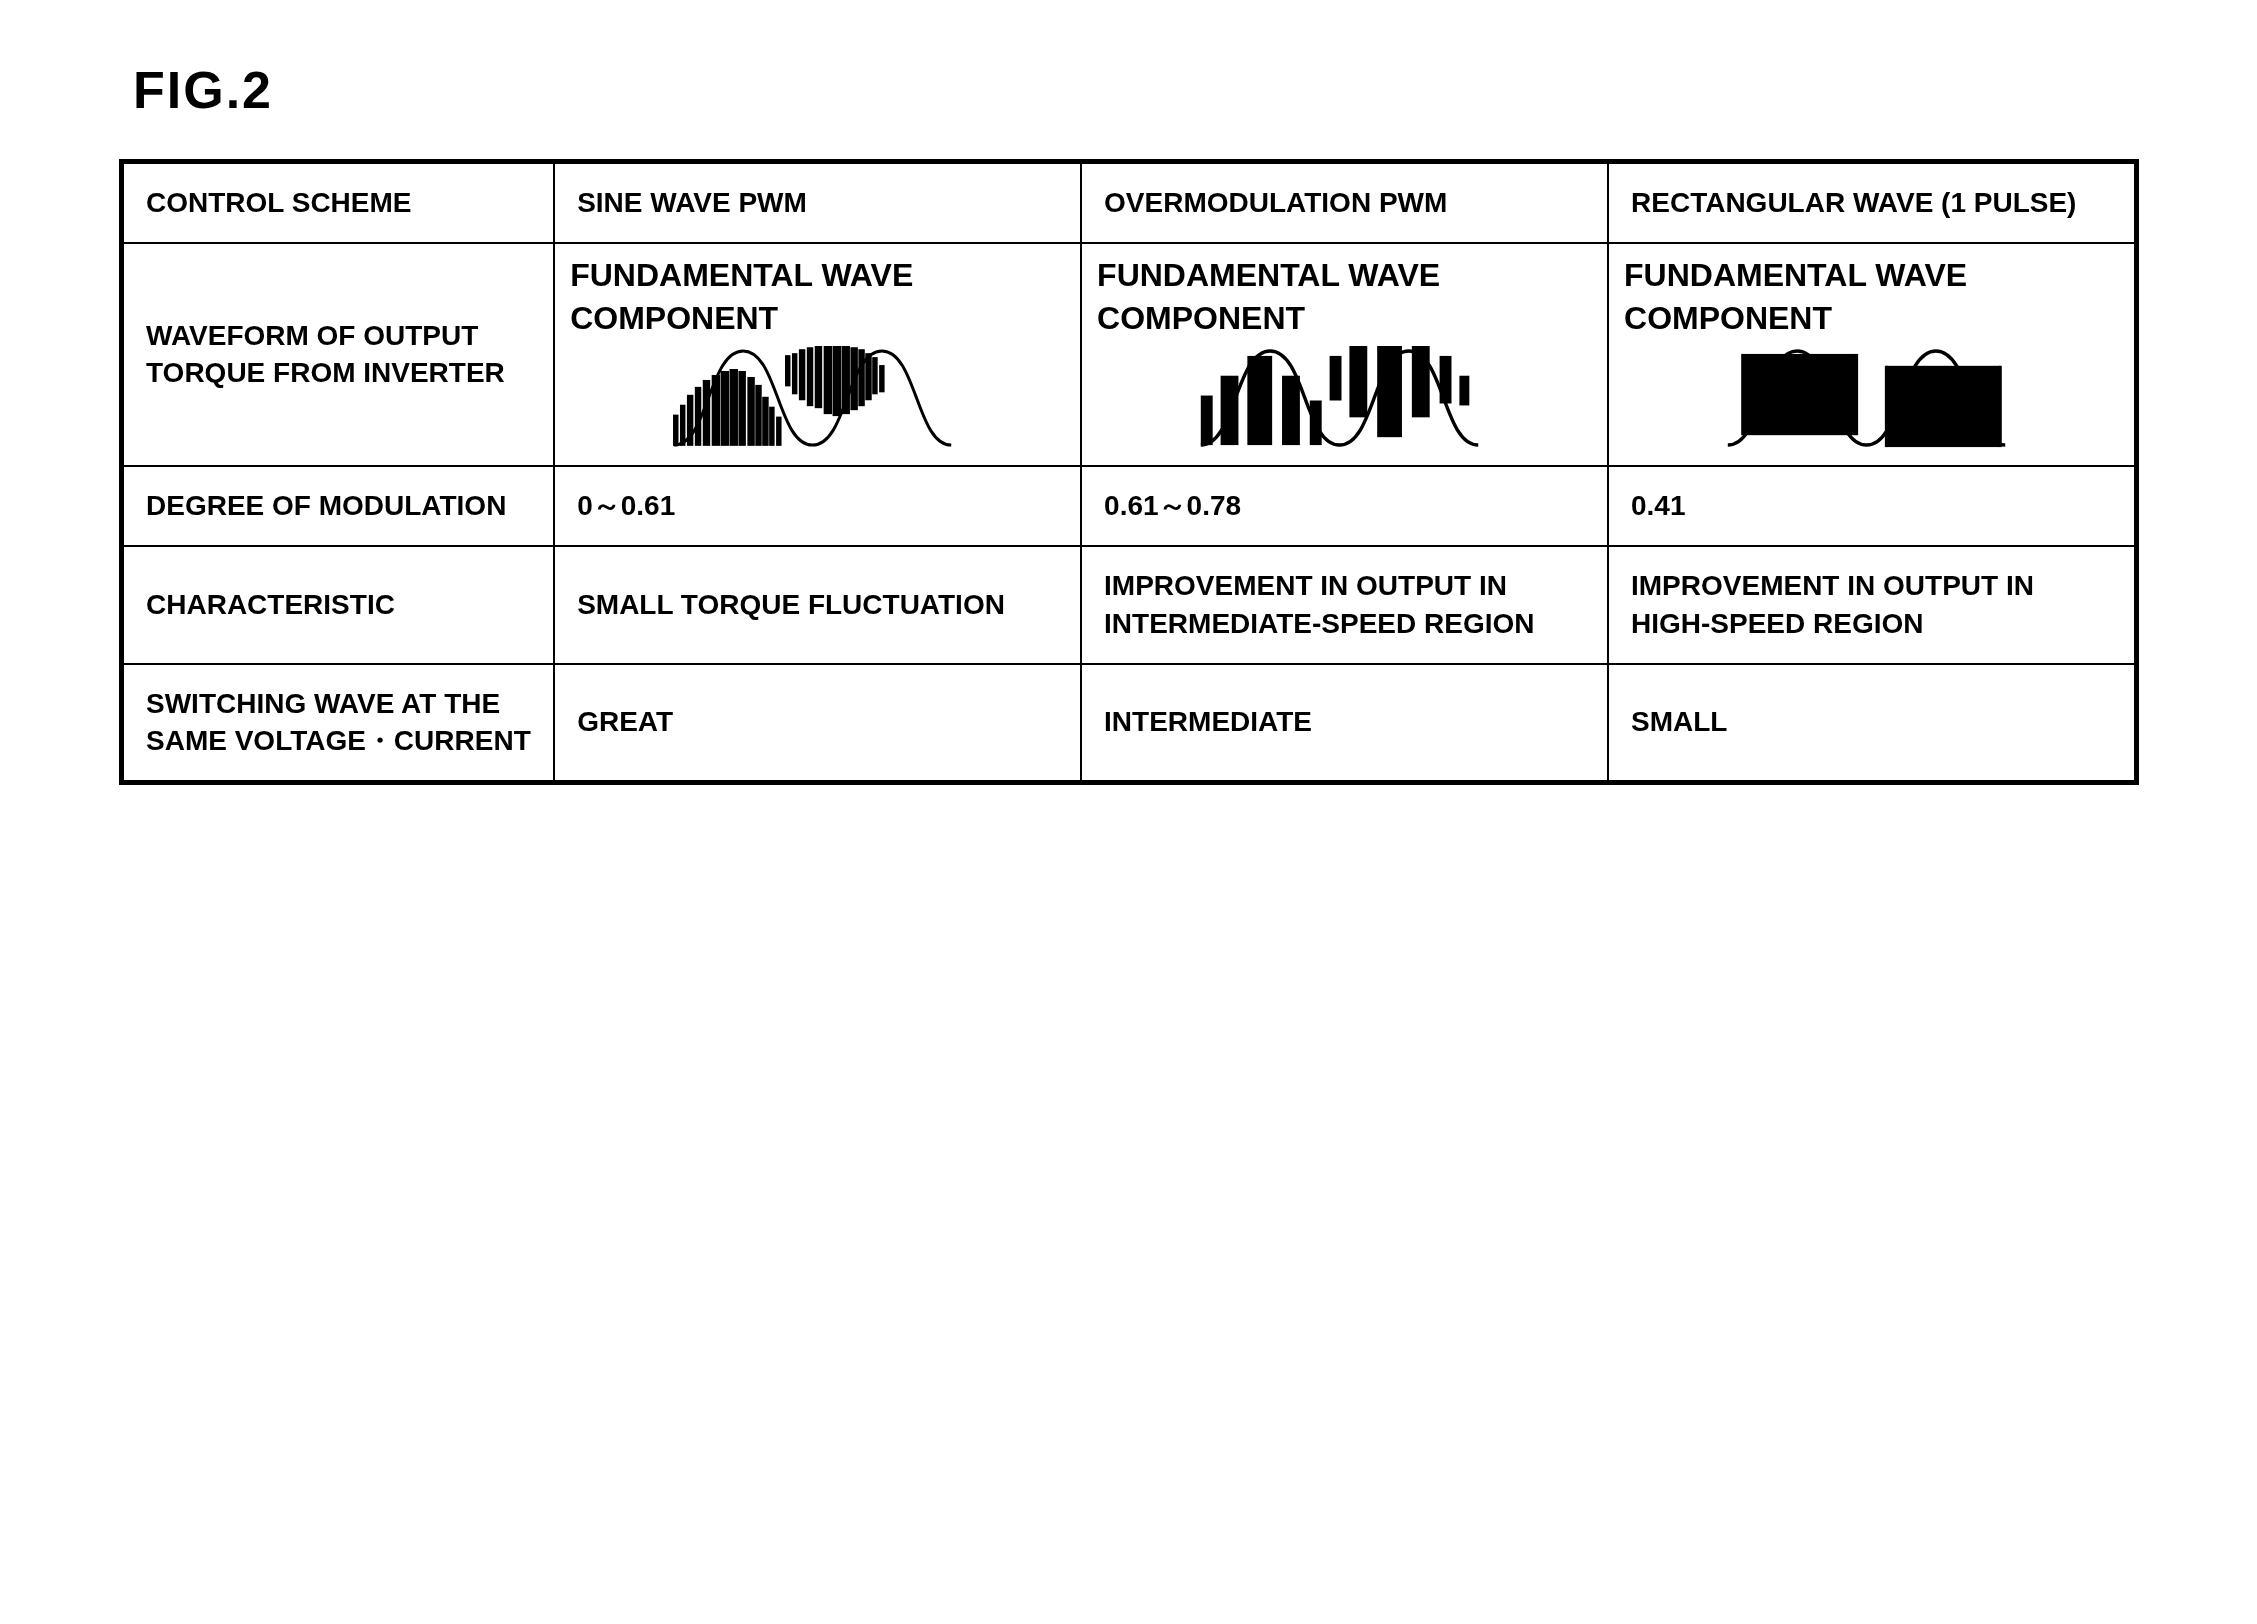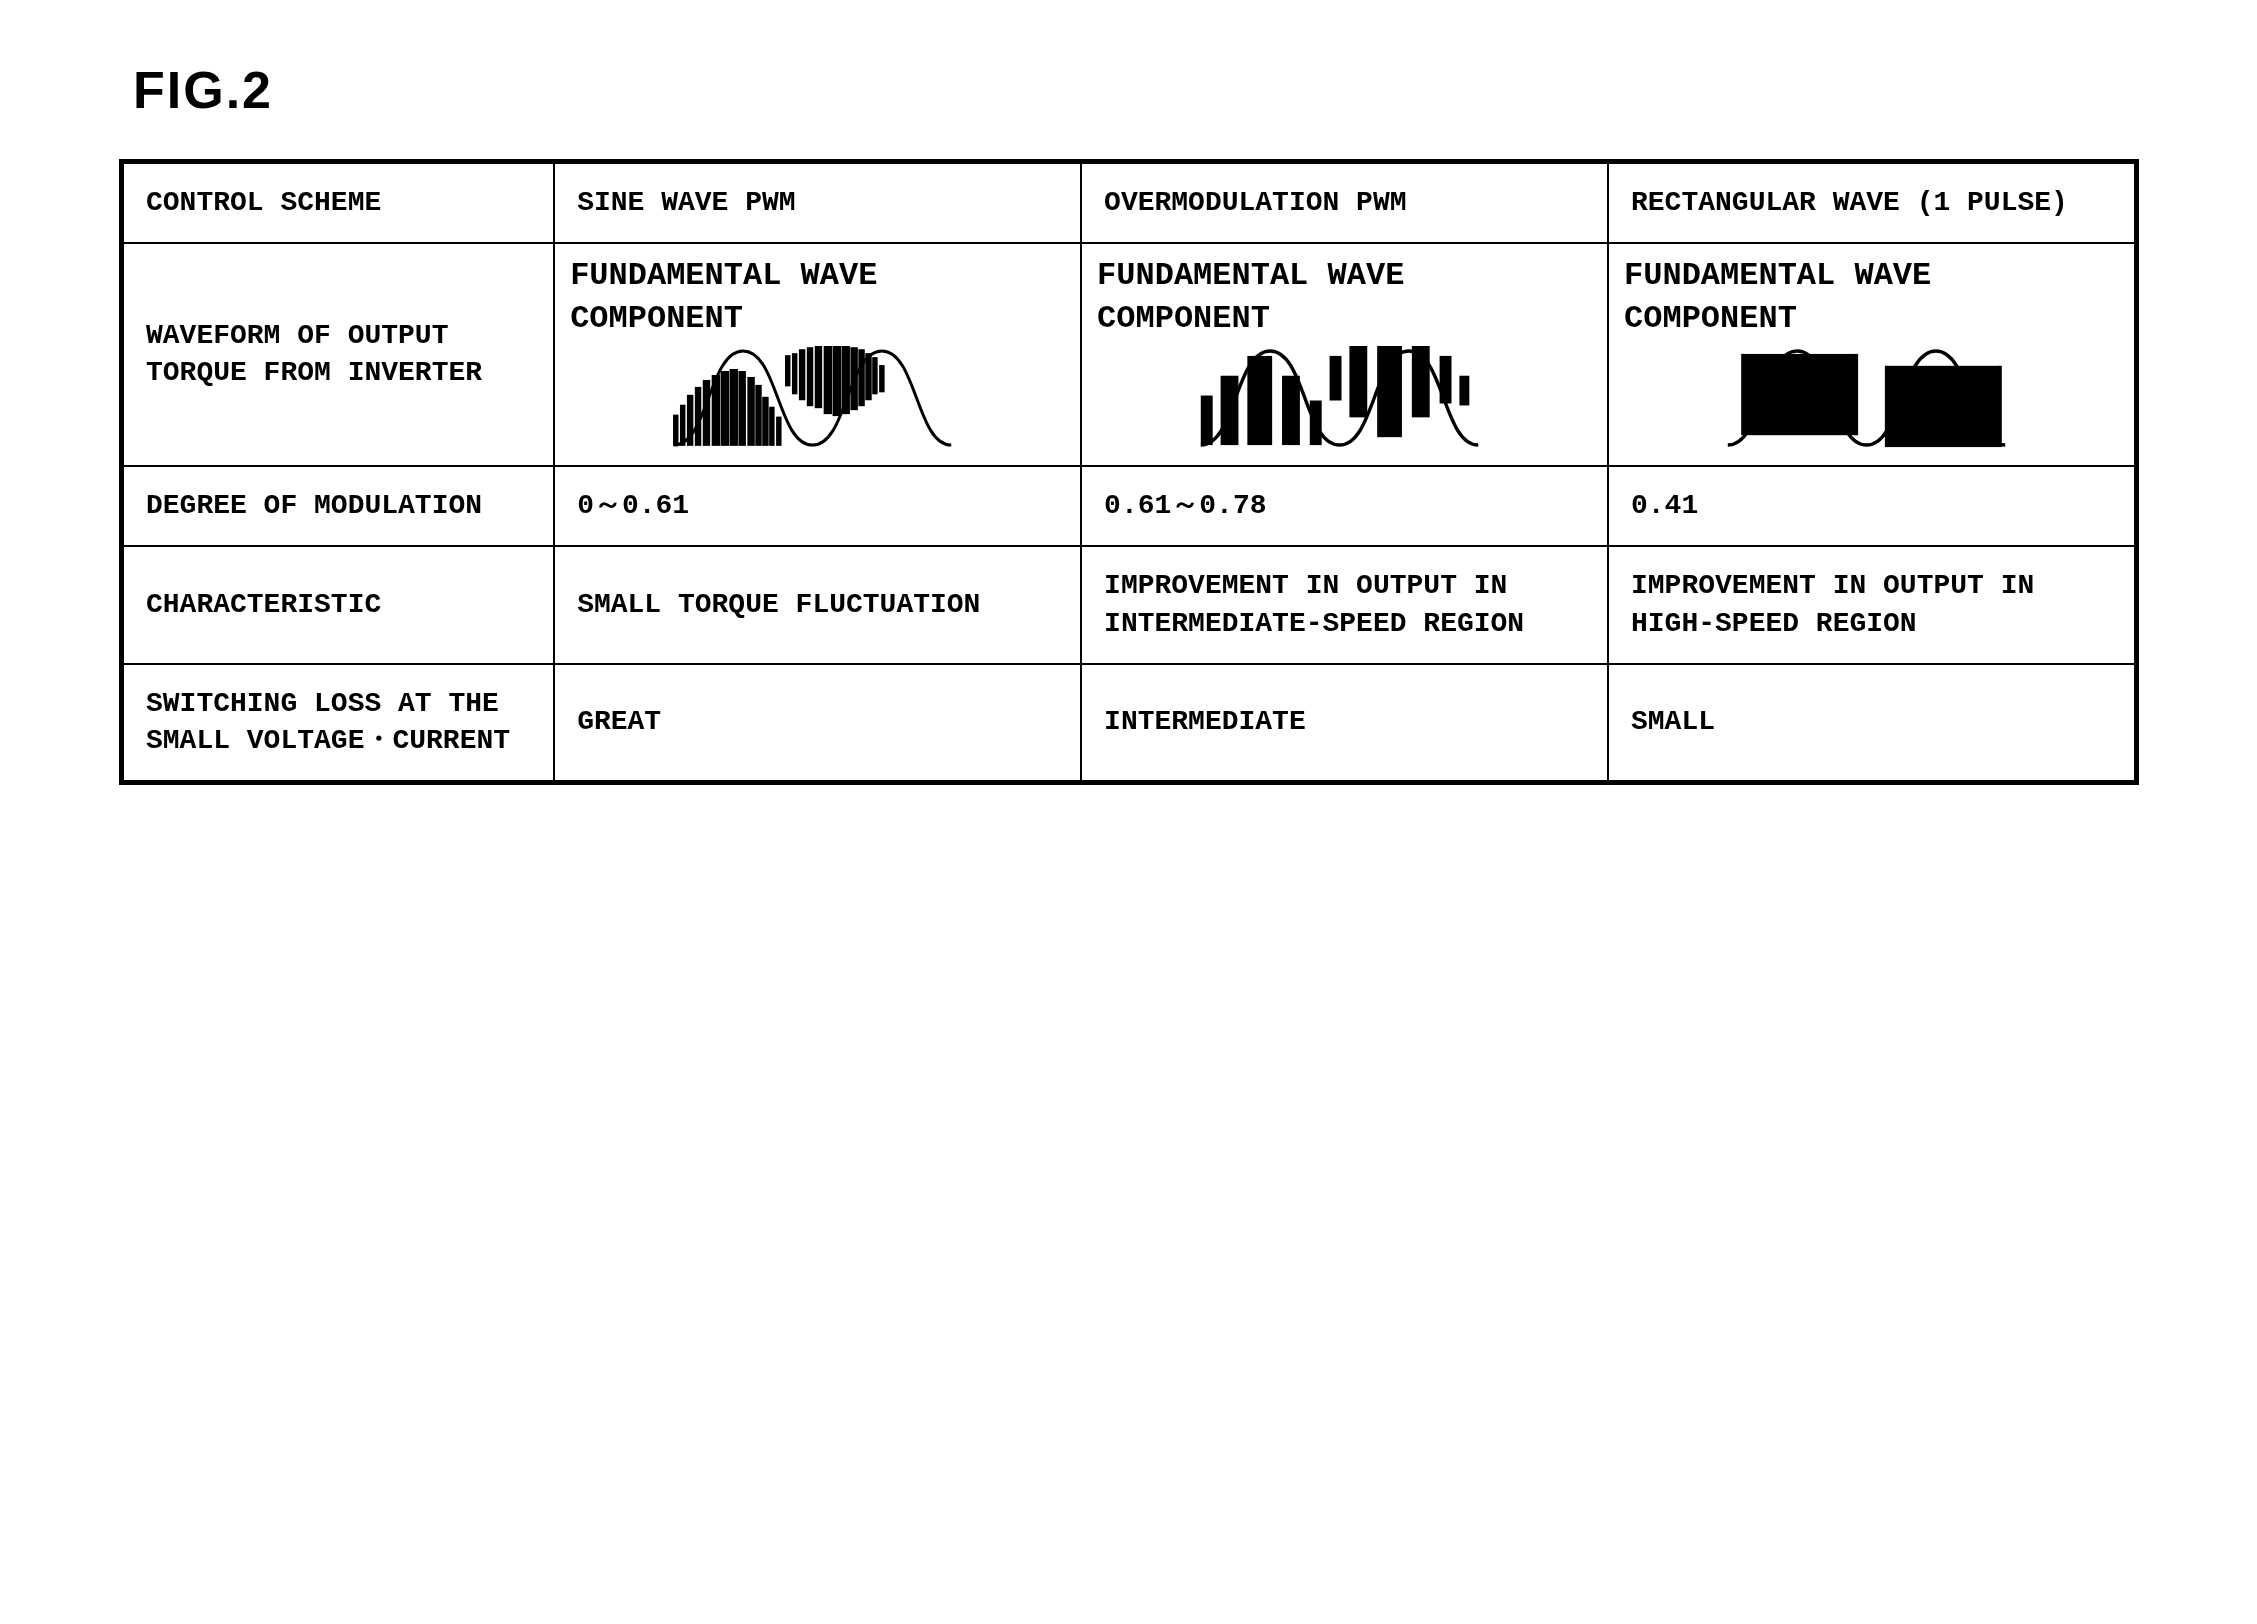--- a/index.html
+++ b/index.html
@@ -23,21 +23,20 @@
       position: absolute;
       top: 159px;
       left: 119px;
       right: 119px;
       border: 3px solid #000;
     }
     table {
       width: 100%;
       border-collapse: collapse;
       table-layout: fixed;
-      font-family: Liberation Mono, monospace;
     }
     td {
       border: 2px solid #000;
       padding: 20px 22px;
       vertical-align: middle;
       font-size: 28px;
       font-weight: bold;
       line-height: 1.35;
     }
     .col-label { width: 18%; }
@@ -181,21 +180,21 @@
     </tr>
 
     <tr>
       <td class="row-header">CHARACTERISTIC</td>
       <td class="center-text">SMALL TORQUE FLUCTUATION</td>
       <td>IMPROVEMENT IN OUTPUT IN INTERMEDIATE-SPEED REGION</td>
       <td>IMPROVEMENT IN OUTPUT IN HIGH-SPEED REGION</td>
     </tr>
 
     <tr>
-      <td class="row-header">SWITCHING LOSS AT THE SMALL VOLTAGE・CURRENT</td>
+      <td class="row-header">SWITCHING WAVE AT THE SAME VOLTAGE・CURRENT</td>
       <td class="center-text">GREAT</td>
       <td class="center-text">INTERMEDIATE</td>
       <td class="center-text">SMALL</td>
     </tr>
   </tbody>
     </table>
 </div>
 
 
 </body></html>

